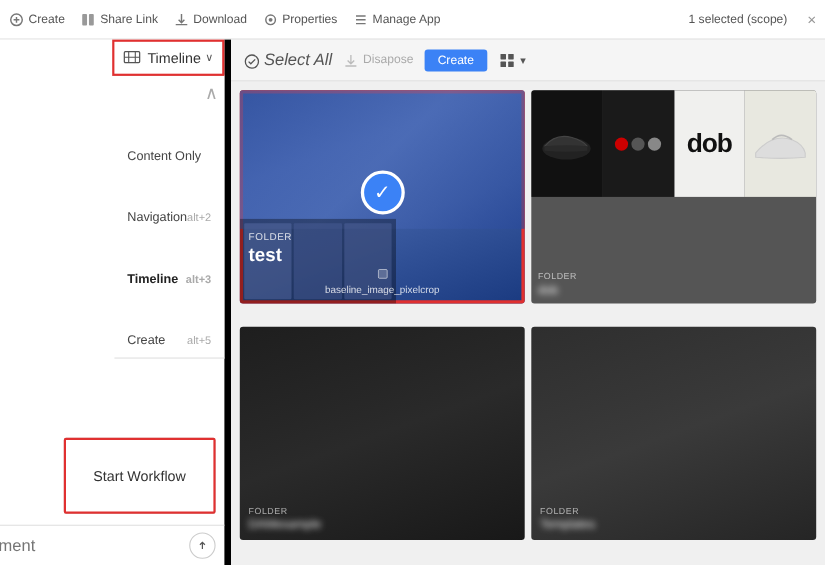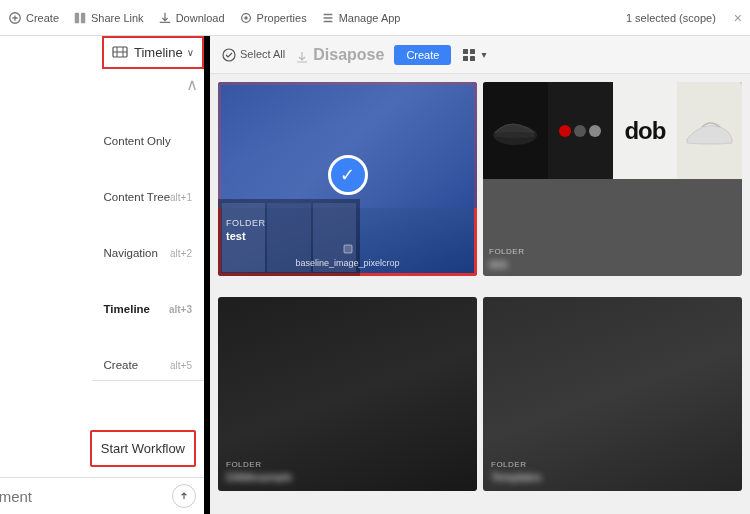--- a/index.html
+++ b/index.html
@@ -113,21 +113,21 @@
       color: #222;
     }
 
     .sidebar-spacer { flex: 1; }
 
     
     .start-workflow-btn {
       margin: 10px 8px;
       border: 1.5px solid #ccc;
       background: #fff;
-      padding: 10px;
+      padding: 26px;
       text-align: center;
       font-size: 13px;
       color: #333;
       cursor: pointer;
       border-radius: 2px;
       outline: 2px solid #e03030;
       outline-offset: -2px;
     }
 
     
@@ -192,34 +192,34 @@
     }
     .assets-title {
       font-size: 13px;
       font-weight: 500;
       color: #333;
       flex: 1;
       text-align: center;
     }
     .assets-select-all {
       display: flex;
+      align-items: flex-end;
+      gap: 4px;
+      font-size: 15px;
+      color: #555;
+      cursor: pointer;
+      font-style: italic;
+    }
+    .assets-download {
+      display: flex;
       align-items: flex-start;
       gap: 4px;
       font-size: 11px;
-      color: #555;
-      cursor: pointer;
-    }
-    .assets-download {
-      display: flex;
-      align-items: flex-end;
-      gap: 4px;
-      font-size: 16px;
       color: #aaa;
       cursor: pointer;
-      font-weight: bold;
     }
     .assets-create-btn {
       background: #3b82f6;
       color: #fff;
       border: none;
       border-radius: 3px;
       padding: 4px 12px;
       font-size: 11px;
       cursor: pointer;
     }
@@ -271,21 +271,21 @@
       color: #fff;
       font-size: 18px;
     }
     .card-folder-label {
       font-size: 9px;
       color: rgba(255,255,255,0.8);
       text-transform: uppercase;
       letter-spacing: 0.5px;
     }
     .card-folder-name {
-      font-size: 11px;
+      font-size: 17px;
       font-weight: 600;
       color: #fff;
       margin: 2px 0;
     }
     .card-folder-file {
       display: flex;
       align-items: center;
       gap: 4px;
       font-size: 9px;
       color: rgba(255,255,255,0.8);
@@ -363,24 +363,20 @@
       <span class="sidebar-header-arrow">∨</span>
     </div>
 
     <div class="sidebar-dropdown">
       <div style="display:flex; justify-content:flex-end; padding:2px 6px;">
         <span style="font-size:16px; color:#aaa; cursor:pointer;">∧</span>
       </div>
       <div class="sidebar-menu-item">
         <span>Content Only</span>
         <span class="shortcut"></span>
-      </div>
-      <div class="sidebar-menu-item">
-        <span>Content Tree</span>
-        <span class="shortcut">alt+1</span>
       </div>
       <div class="sidebar-menu-item">
         <span>Navigation</span>
         <span class="shortcut">alt+2</span>
       </div>
       <div class="sidebar-menu-item active">
         <span>Timeline</span>
         <span class="shortcut">alt+3</span>
       </div>
       <div class="sidebar-menu-item">

